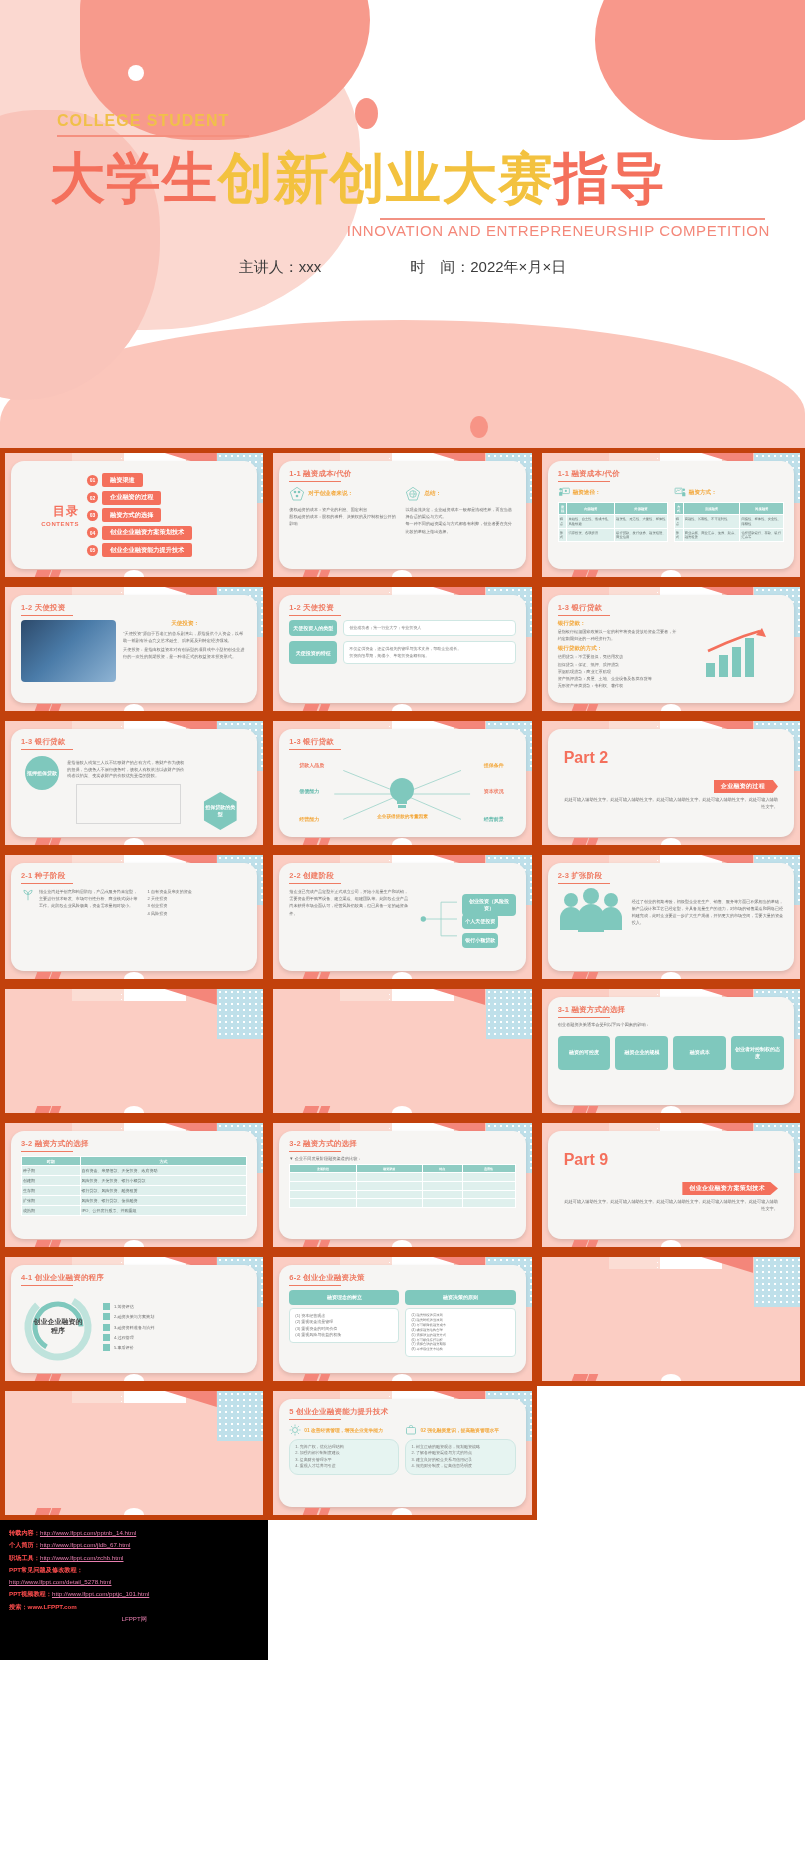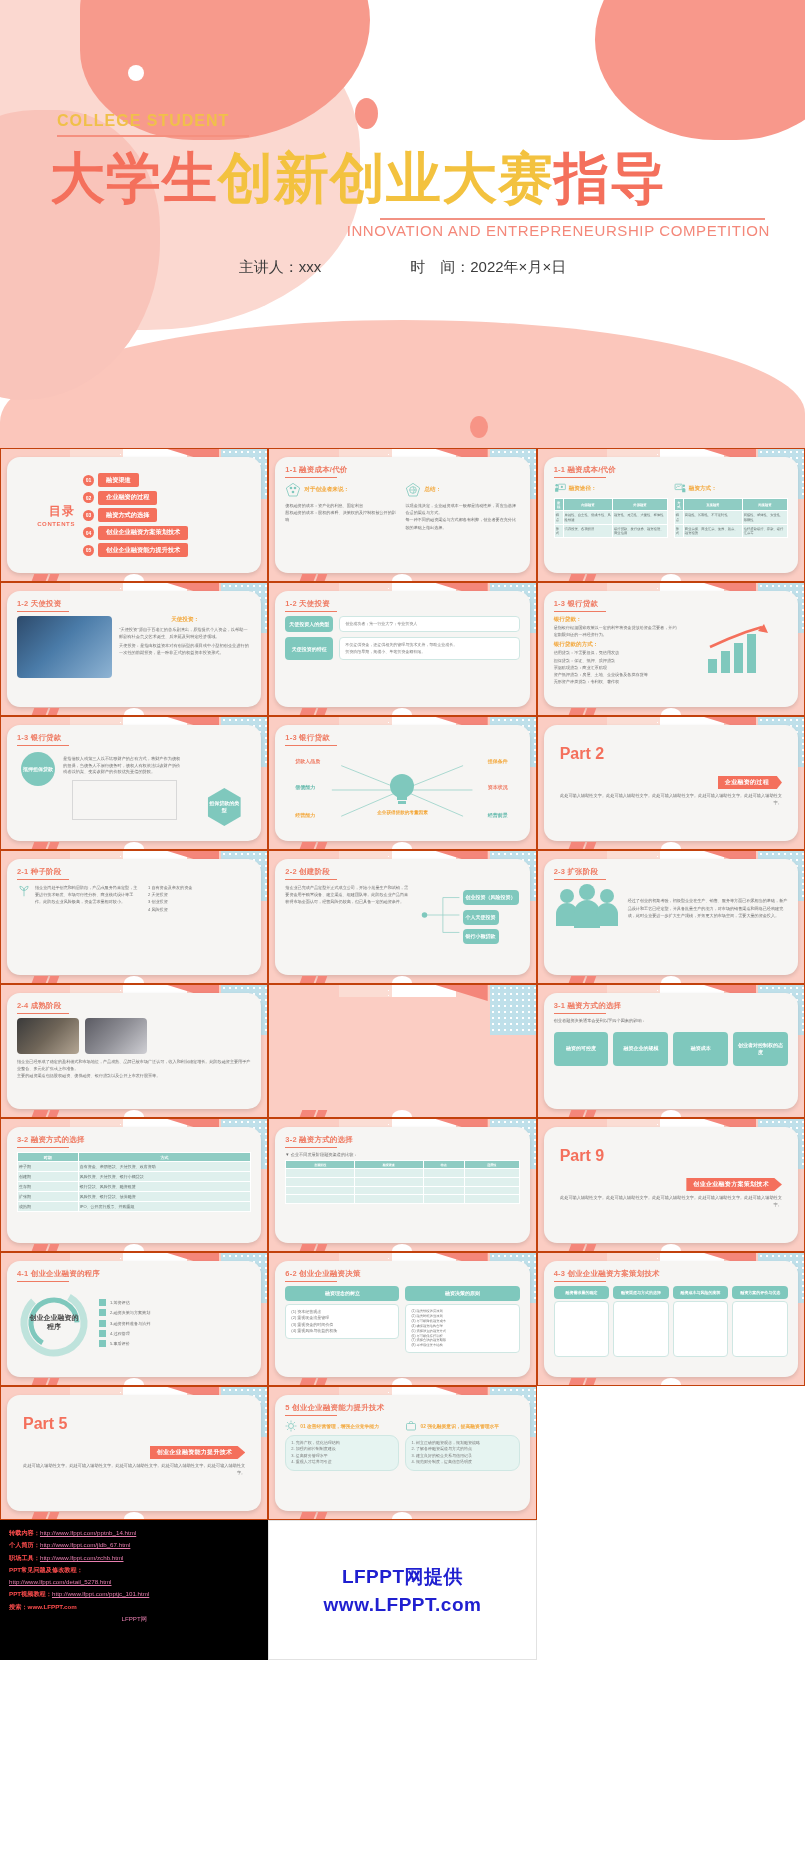--- a/index.html
+++ b/index.html
@@ -77,21 +77,21 @@
   .cv-meta span { font-size:15px; color:#3c3c3c; }
   .cv-meta .gap { display:inline-block; width:80px; }
 
   
   .grid {
     position:relative; width:805px; padding:0;
     display:grid; grid-template-columns: repeat(3, 1fr); gap:0;
   }
   .thumb {
     position:relative; width:268.3px; height:134px; overflow:hidden;
-    background:#fbcdc3; border:1px solid #c2410c;
+    background:#fbcdc3; border:5px solid #c2410c;
   }
   .t-bg { position:absolute; inset:0; background:#fbcdc3; }
   .t-white-strip { position:absolute; left:42%; top:0; width:28%; height:12px; background:#ffffff; }
   .t-light-strip { position:absolute; left:26%; top:0; width:20%; height:12px; background:#fbddd4; }
   .t-coral-tri {
     position:absolute; right:18%; top:0; width:52px; height:16px;
     background:#f4867a; clip-path: polygon(0 0, 100% 0, 100% 100%);
   }
   .t-dots {
     position:absolute; right:0; top:0; width:46px; height:50px;
@@ -640,30 +640,20 @@
       <div class="t-botsliver2"></div>
   </div>
 
   <div class="thumb">
     <div class="t-bg"></div>
       <div class="t-white-strip"></div>
       <div class="t-light-strip"></div>
     <div class="t-coral-tri"></div>
       <div class="t-dots"></div>
       <div class="t-dotsmall"></div>
-    <div class="t-card full">
-      <div class="t-title">2-4 成熟阶段</div>
-      <div class="t-title-rule"></div>
-      <div style="display:flex;gap:6px;margin-bottom:4px;">
-        <div class="photo b" style="width:62px;height:36px;"></div>
-        <div class="photo c" style="width:62px;height:36px;"></div>
-      </div>
-      <div class="t-li">指企业已经形成了稳定的盈利模式和市场地位，产品成熟、品牌已被市场广泛认可，收入和利润稳定增长。此阶段融资主要用于产业整合、多元化扩张或上市准备。</div>
-      <div class="t-li">主要的融资渠道包括股权融资、债券融资、银行贷款以及公开上市发行股票等。</div>
-    </div>
     <div class="t-botdot"></div>
       <div class="t-botsliver"></div>
       <div class="t-botsliver2"></div>
   </div>
 
   <div class="thumb">
     <div class="t-bg"></div>
       <div class="t-white-strip"></div>
       <div class="t-light-strip"></div>
     <div class="t-coral-tri"></div>
@@ -898,61 +888,32 @@
       <div class="t-botsliver2"></div>
   </div>
 
   <div class="thumb">
     <div class="t-bg"></div>
       <div class="t-white-strip"></div>
       <div class="t-light-strip"></div>
     <div class="t-coral-tri"></div>
       <div class="t-dots"></div>
       <div class="t-dotsmall"></div>
-    <div class="t-card full">
-      <div class="t-title">4-3 创业企业融资方案策划技术</div>
-      <div class="t-title-rule"></div>
-      <div style="display:flex;gap:4px;">
-        <div style="flex:1;">
-            <div class="t-greenbox" style="font-size:4px;margin-bottom:2px;">融资需求量的确定</div>
-            <div class="t-outbox" style="height:56px;font-size:3px;"></div>
-          </div>
-        <div style="flex:1;">
-            <div class="t-greenbox" style="font-size:4px;margin-bottom:2px;">融资渠道与方式的选择</div>
-            <div class="t-outbox" style="height:56px;font-size:3px;"></div>
-          </div>
-        <div style="flex:1;">
-            <div class="t-greenbox" style="font-size:4px;margin-bottom:2px;">融资成本与风险的测算</div>
-            <div class="t-outbox" style="height:56px;font-size:3px;"></div>
-          </div>
-        <div style="flex:1;">
-            <div class="t-greenbox" style="font-size:4px;margin-bottom:2px;">融资方案的评价与优选</div>
-            <div class="t-outbox" style="height:56px;font-size:3px;"></div>
-          </div>
-      </div>
-    </div>
-    <div class="t-botdot"></div>
-      <div class="t-botsliver"></div>
-      <div class="t-botsliver2"></div>
-  </div>
-
-  <div class="thumb">
-    <div class="t-bg"></div>
-      <div class="t-white-strip"></div>
-      <div class="t-light-strip"></div>
-    <div class="t-coral-tri"></div>
-      <div class="t-dots"></div>
-      <div class="t-dotsmall"></div>
-    <div class="t-card full" style="padding:20px 16px;">
-      <div class="t-part">Part 5</div>
-      <div style="text-align:right;margin-top:7px;">
-        <span class="t-chip">创业企业融资能力提升技术</span>
-      </div>
-      <div class="t-body" style="text-align:right;margin-top:4px;">此处可输入辅助性文字。此处可输入辅助性文字。此处可输入辅助性文字。此处可输入辅助性文字。此处可输入辅助性文字。</div>
-    </div>
+    <div class="t-botdot"></div>
+      <div class="t-botsliver"></div>
+      <div class="t-botsliver2"></div>
+  </div>
+
+  <div class="thumb">
+    <div class="t-bg"></div>
+      <div class="t-white-strip"></div>
+      <div class="t-light-strip"></div>
+    <div class="t-coral-tri"></div>
+      <div class="t-dots"></div>
+      <div class="t-dotsmall"></div>
     <div class="t-botdot"></div>
       <div class="t-botsliver"></div>
       <div class="t-botsliver2"></div>
   </div>
 
   <div class="thumb">
     <div class="t-bg"></div>
       <div class="t-white-strip"></div>
       <div class="t-light-strip"></div>
     <div class="t-coral-tri"></div>
@@ -1017,17 +978,13 @@
     </div>
     <div class="row">
       <span class="lbl">PPT视频教程：</span><span class="lk">http://www.lfppt.com/pptjc_101.html</span>
     </div>
     <div class="row">
       <span class="lbl">搜索：www.LFPPT.com</span>
     </div>
     <div class="center">LFPPT网</div>
   </div>
 
-  <div class="f-logo">
-    <div class="l1">LFPPT网提供</div>
-    <div class="l2">www.LFPPT.com</div>
-  </div>
 </div>
 
 </body></html>

